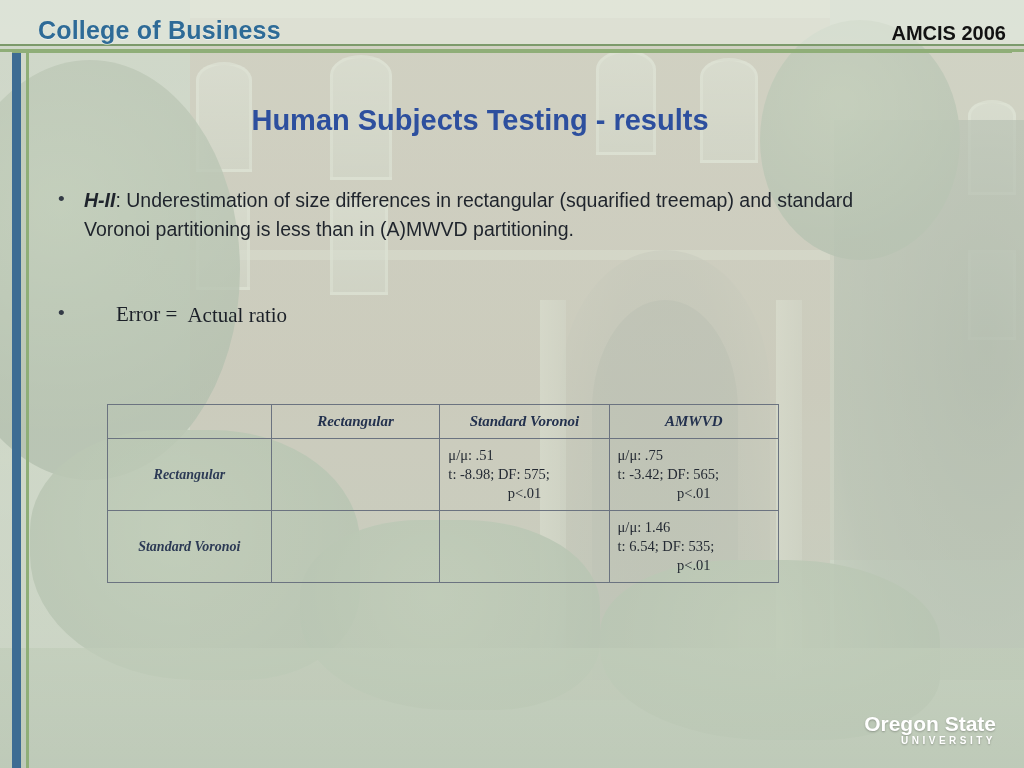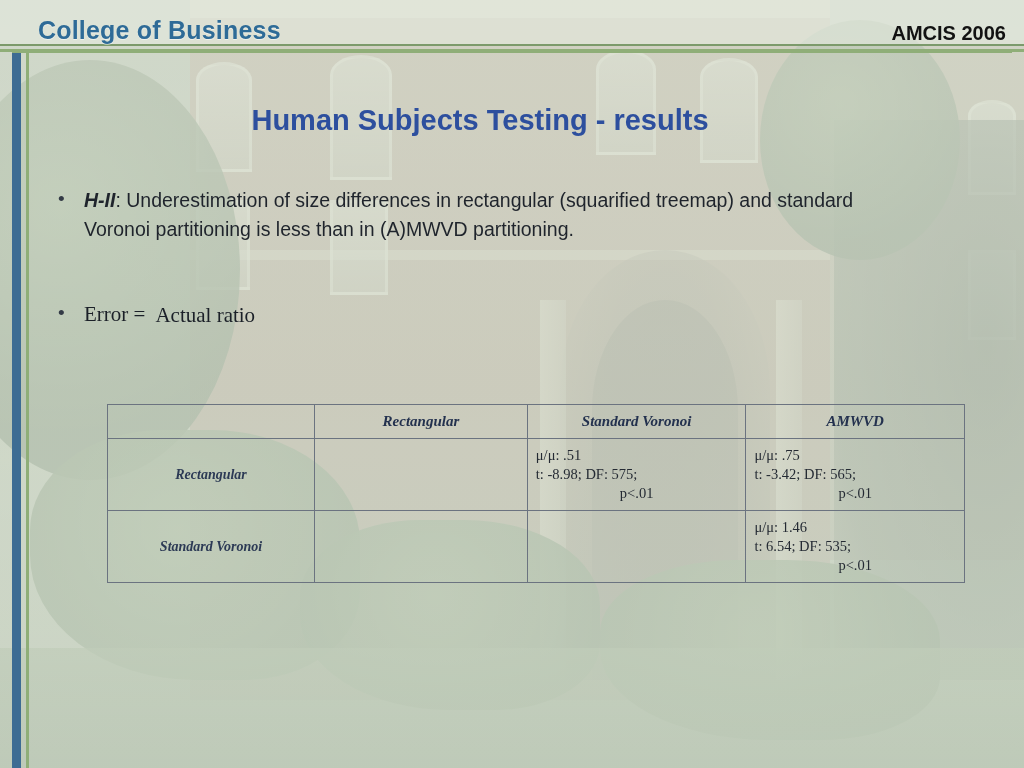--- a/index.html
+++ b/index.html
@@ -168,21 +168,21 @@
 
   #bullet2 {
     left: 58px; top: 300px; width: 600px;
   }
   .eq-wrap {
     display: flex; align-items: center;
     font-family: "Liberation Serif", serif;
     font-size: 21px;
     color: #1b2028;
   }
-  .eq-lhs { margin-right: 6px; }
+  .eq-lhs { margin-right: 6px; margin-left: 32px; }
   .eq-frac {
     display: inline-flex; flex-direction: column; align-items: center;
     margin-left: 4px;
   }
   .eq-num {
     padding: 0 4px 2px 4px;
     border-bottom: 1.6px solid #2b313a;
     white-space: nowrap;
   }
   .eq-den {
@@ -192,21 +192,21 @@
   .abs {
     border-left: 1.6px solid #2b313a;
     border-right: 1.6px solid #2b313a;
     padding: 0 5px;
   }
 
   
   #tbl {
     position: absolute;
     left: 107px; top: 404px;
-    width: 858px;
+    width: 672px;
     border-collapse: collapse;
     font-family: "Liberation Serif", serif;
     font-size: 14.5px;
     color: #242a33;
   }
   #tbl td {
     border: 1px solid #6b7380;
     vertical-align: top;
     padding: 7px 8px;
     background: transparent;
@@ -349,13 +349,17 @@
       <td>
         <span class="cell-line cell-left">μ/μ: 1.46</span>
         <span class="cell-line cell-left">t: 6.54; DF: 535;</span>
         <span class="cell-line ctr">p&lt;.01</span>
       </td>
     </tr>
   </tbody>
 </table>
 
 <div id="osu">
+  <div id="osu-words">
+    <div class="l1">Oregon State</div>
+    <div class="l2">UNIVERSITY</div>
+  </div>
 </div>
 
 </body></html>

